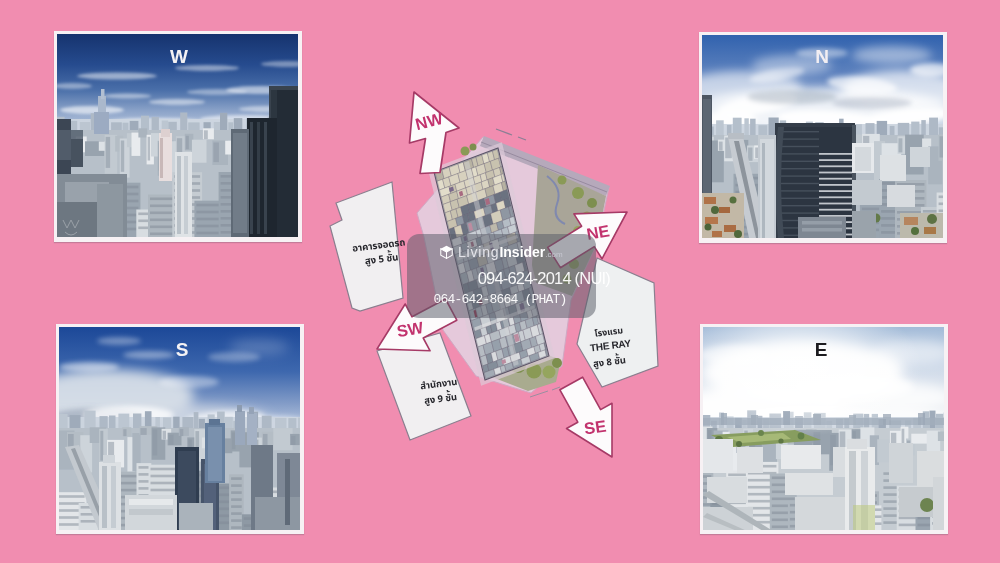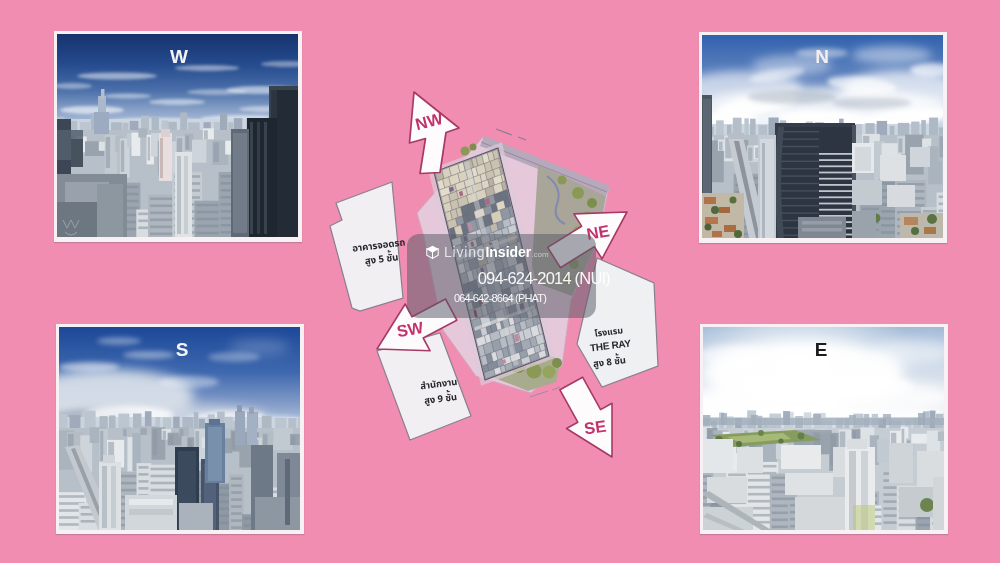--- a/index.html
+++ b/index.html
@@ -1467,23 +1467,23 @@
 
 <path d="M377.0 349.0 L405.2 304.0 L412.0 316.8 L445.5 299.0 L456.8 320.2 L423.2 338.0 L430.1 350.8 Z" fill="#fdfbfc" stroke="#a63a66" stroke-width="1.6" stroke-linejoin="round"></path>
       <text x="411" y="335" font-family="Liberation Sans, sans-serif" font-size="16.5" font-weight="bold" fill="#c2336e" text-anchor="middle" transform="rotate(-10 411 335)">SW</text>
 
 <path d="M612.0 457.0 L566.5 428.5 L577.8 422.2 L559.9 389.8 L582.6 377.2 L600.6 409.6 L612.0 403.3 Z" fill="#fdfbfc" stroke="#a63a66" stroke-width="1.6" stroke-linejoin="round"></path>
       <text x="596" y="433" font-family="Liberation Sans, sans-serif" font-size="16.5" font-weight="bold" fill="#c2336e" text-anchor="middle" transform="rotate(-8 596 433)">SE</text>
 </svg>
 
 <div style="position:absolute;left:407px;top:234px;width:189px;height:84px;background:rgba(88,92,104,0.52);border-radius:12px;"></div>
 
-<div style="position:absolute;left:393px;top:243px;width:189px;text-align:center;color:#fff;white-space:nowrap;">
+<div style="position:absolute;left:407px;top:243px;width:189px;text-align:center;color:#fff;white-space:nowrap;">
 <svg width="13" height="14" viewBox="0 0 20 22" style="vertical-align:-2px">
         <path d="M10 1 L19 6 L10 11 L1 6 Z" fill="#fff"></path>
         <path d="M1 6 L10 11 L10 21 L1 16 Z" fill="none" stroke="#fff" stroke-width="1.6"></path>
         <path d="M19 6 L10 11 L10 21 L19 16 Z" fill="none" stroke="#fff" stroke-width="1.6"></path>
       </svg><span style="font-size:14px;color:#e4e4ea;letter-spacing:0.8px;"> Living</span><span style="font-size:14px;font-weight:bold;color:#fff;">Insider</span><span style="font-size:8px;color:#c6c6d0;">.com</span>
 </div>
 
 <div style="position:absolute;left:390px;top:269px;width:220px;text-align:right;font-size:16.5px;letter-spacing:-0.8px;color:rgba(255,255,255,0.94);">094-624-2014 (NUI)</div>
 
-<div style="position:absolute;left:390px;top:292px;width:220px;text-align:center;font-size:11px;letter-spacing:-0.8px;color:rgba(255,255,255,0.94);">064-642-8664 (PHAT)</div>
+<div style="position:absolute;left:390px;top:292px;width:220px;text-align:center;font-size:13px;letter-spacing:-0.8px;color:rgba(255,255,255,0.94);font-family:Liberation Mono, monospace;">064-642-8664 (PHAT)</div>
 </div>
 </body></html>

